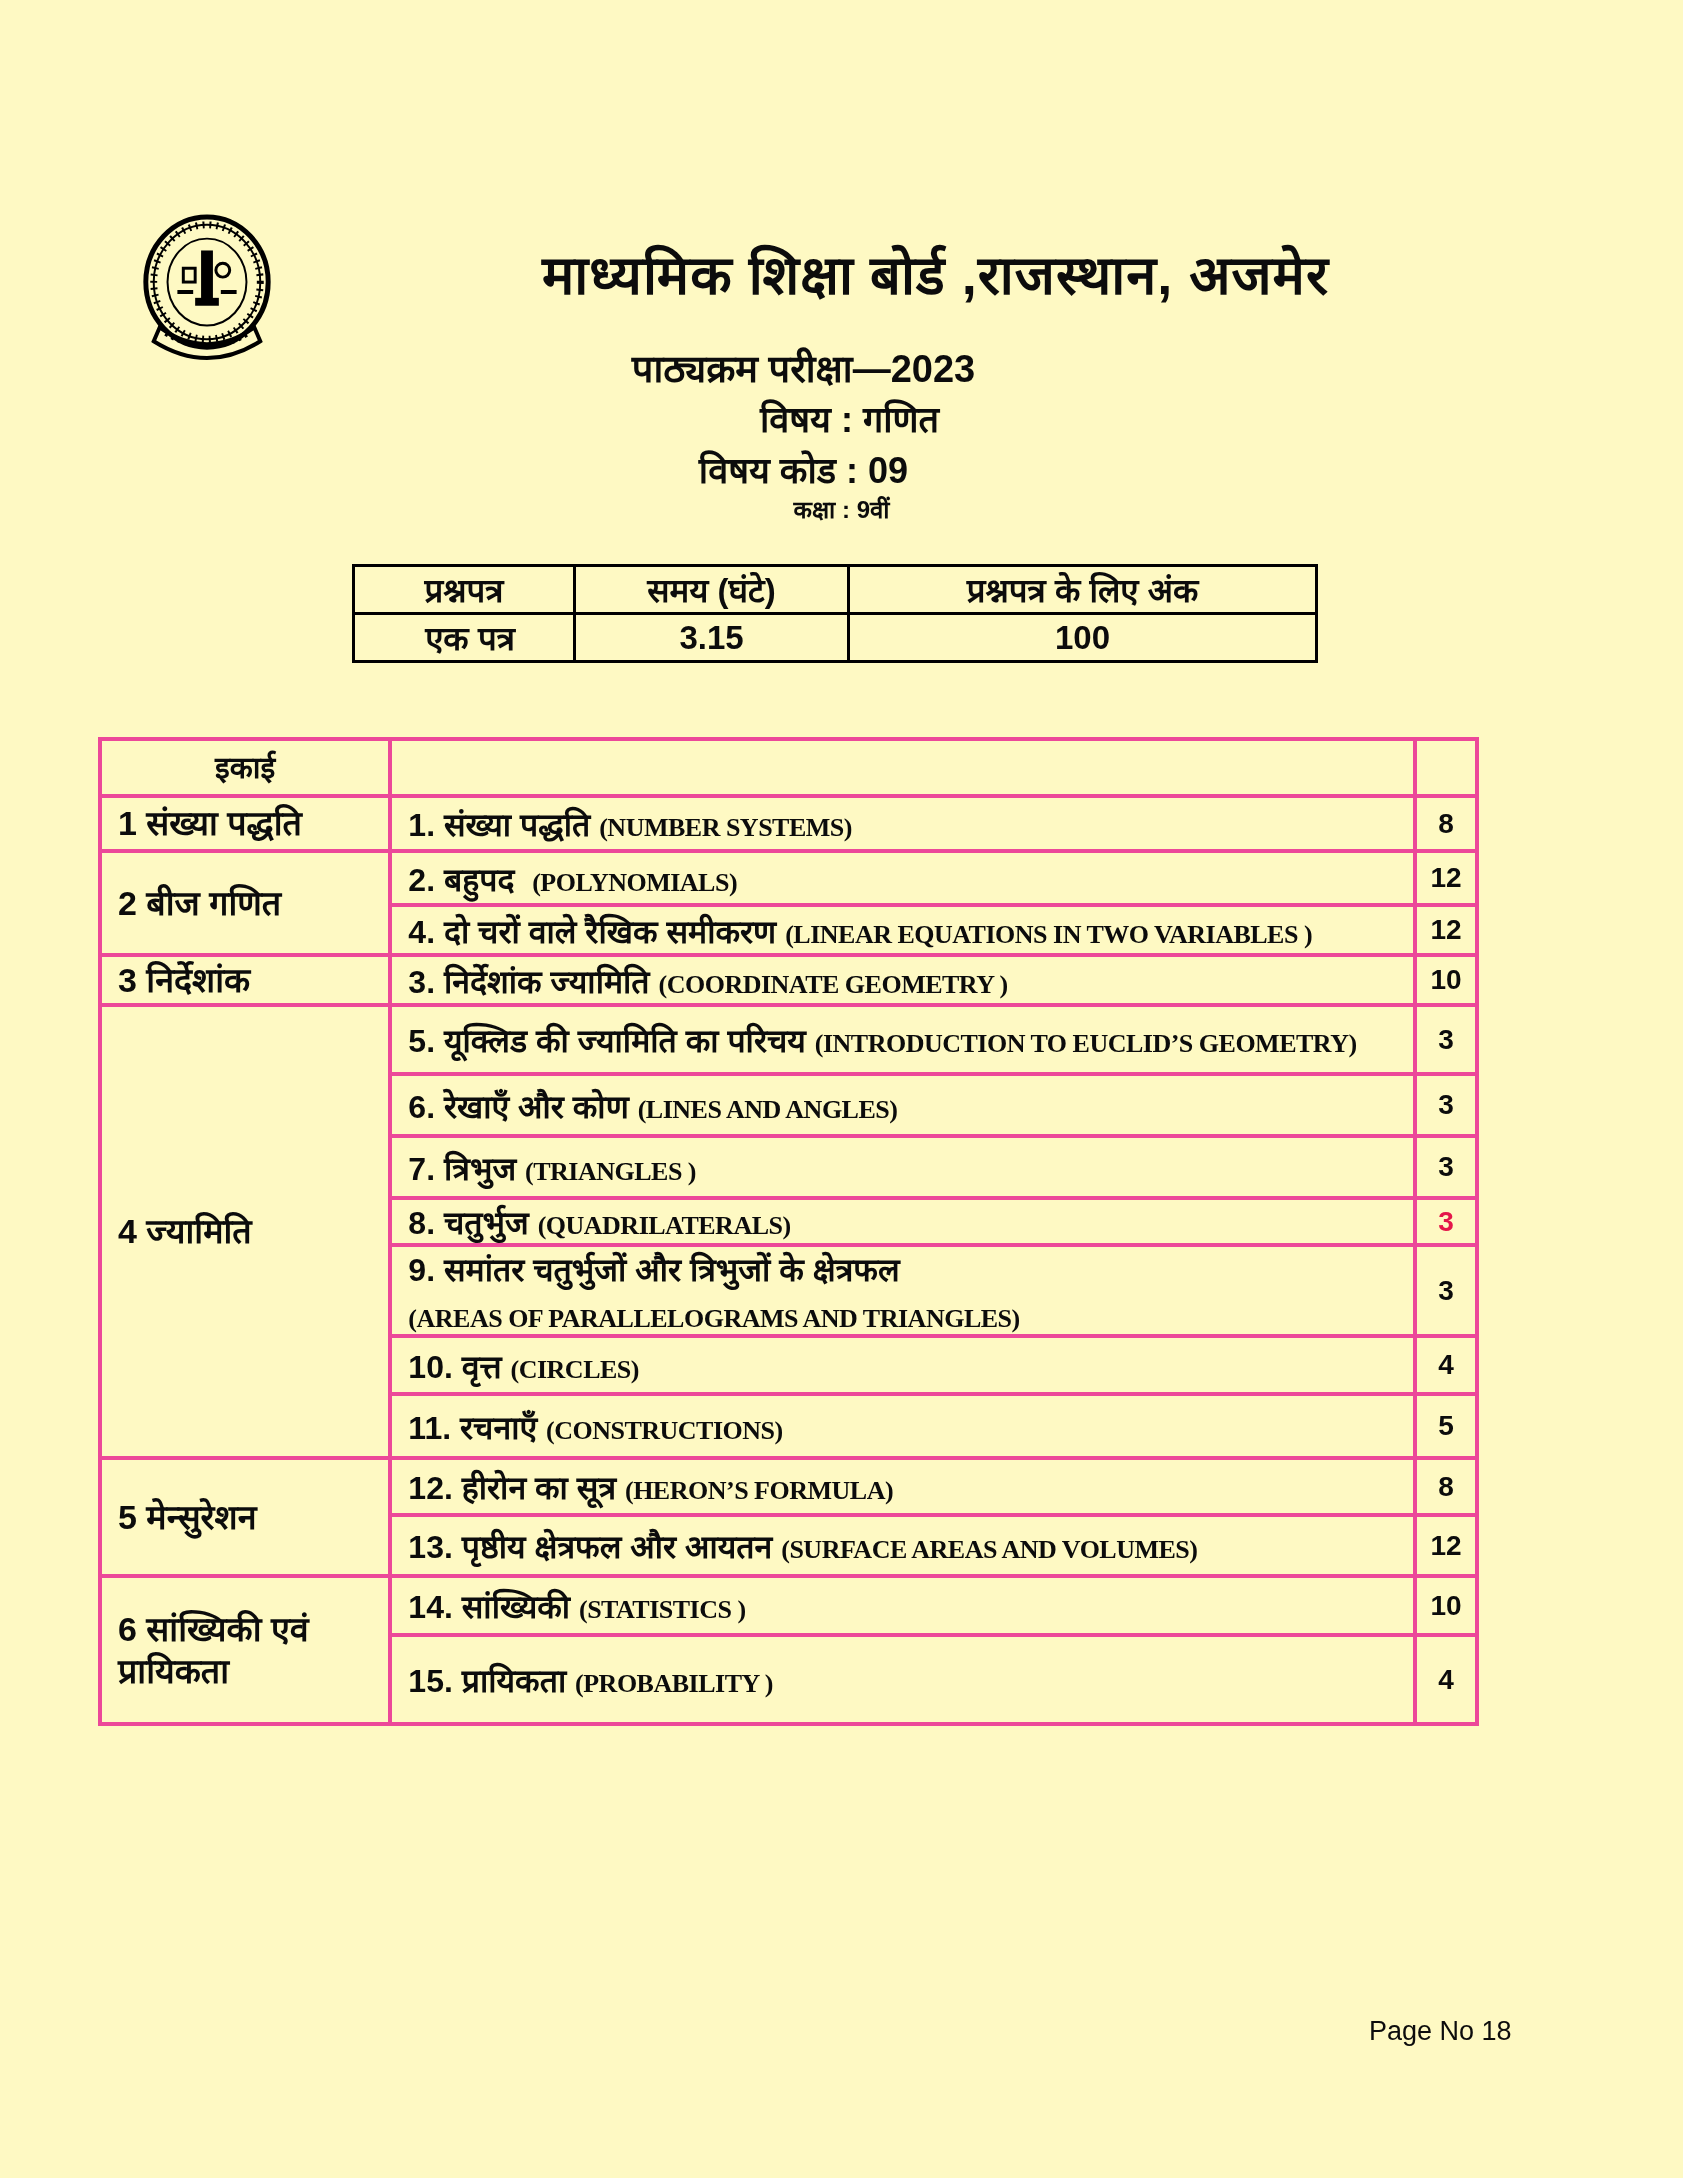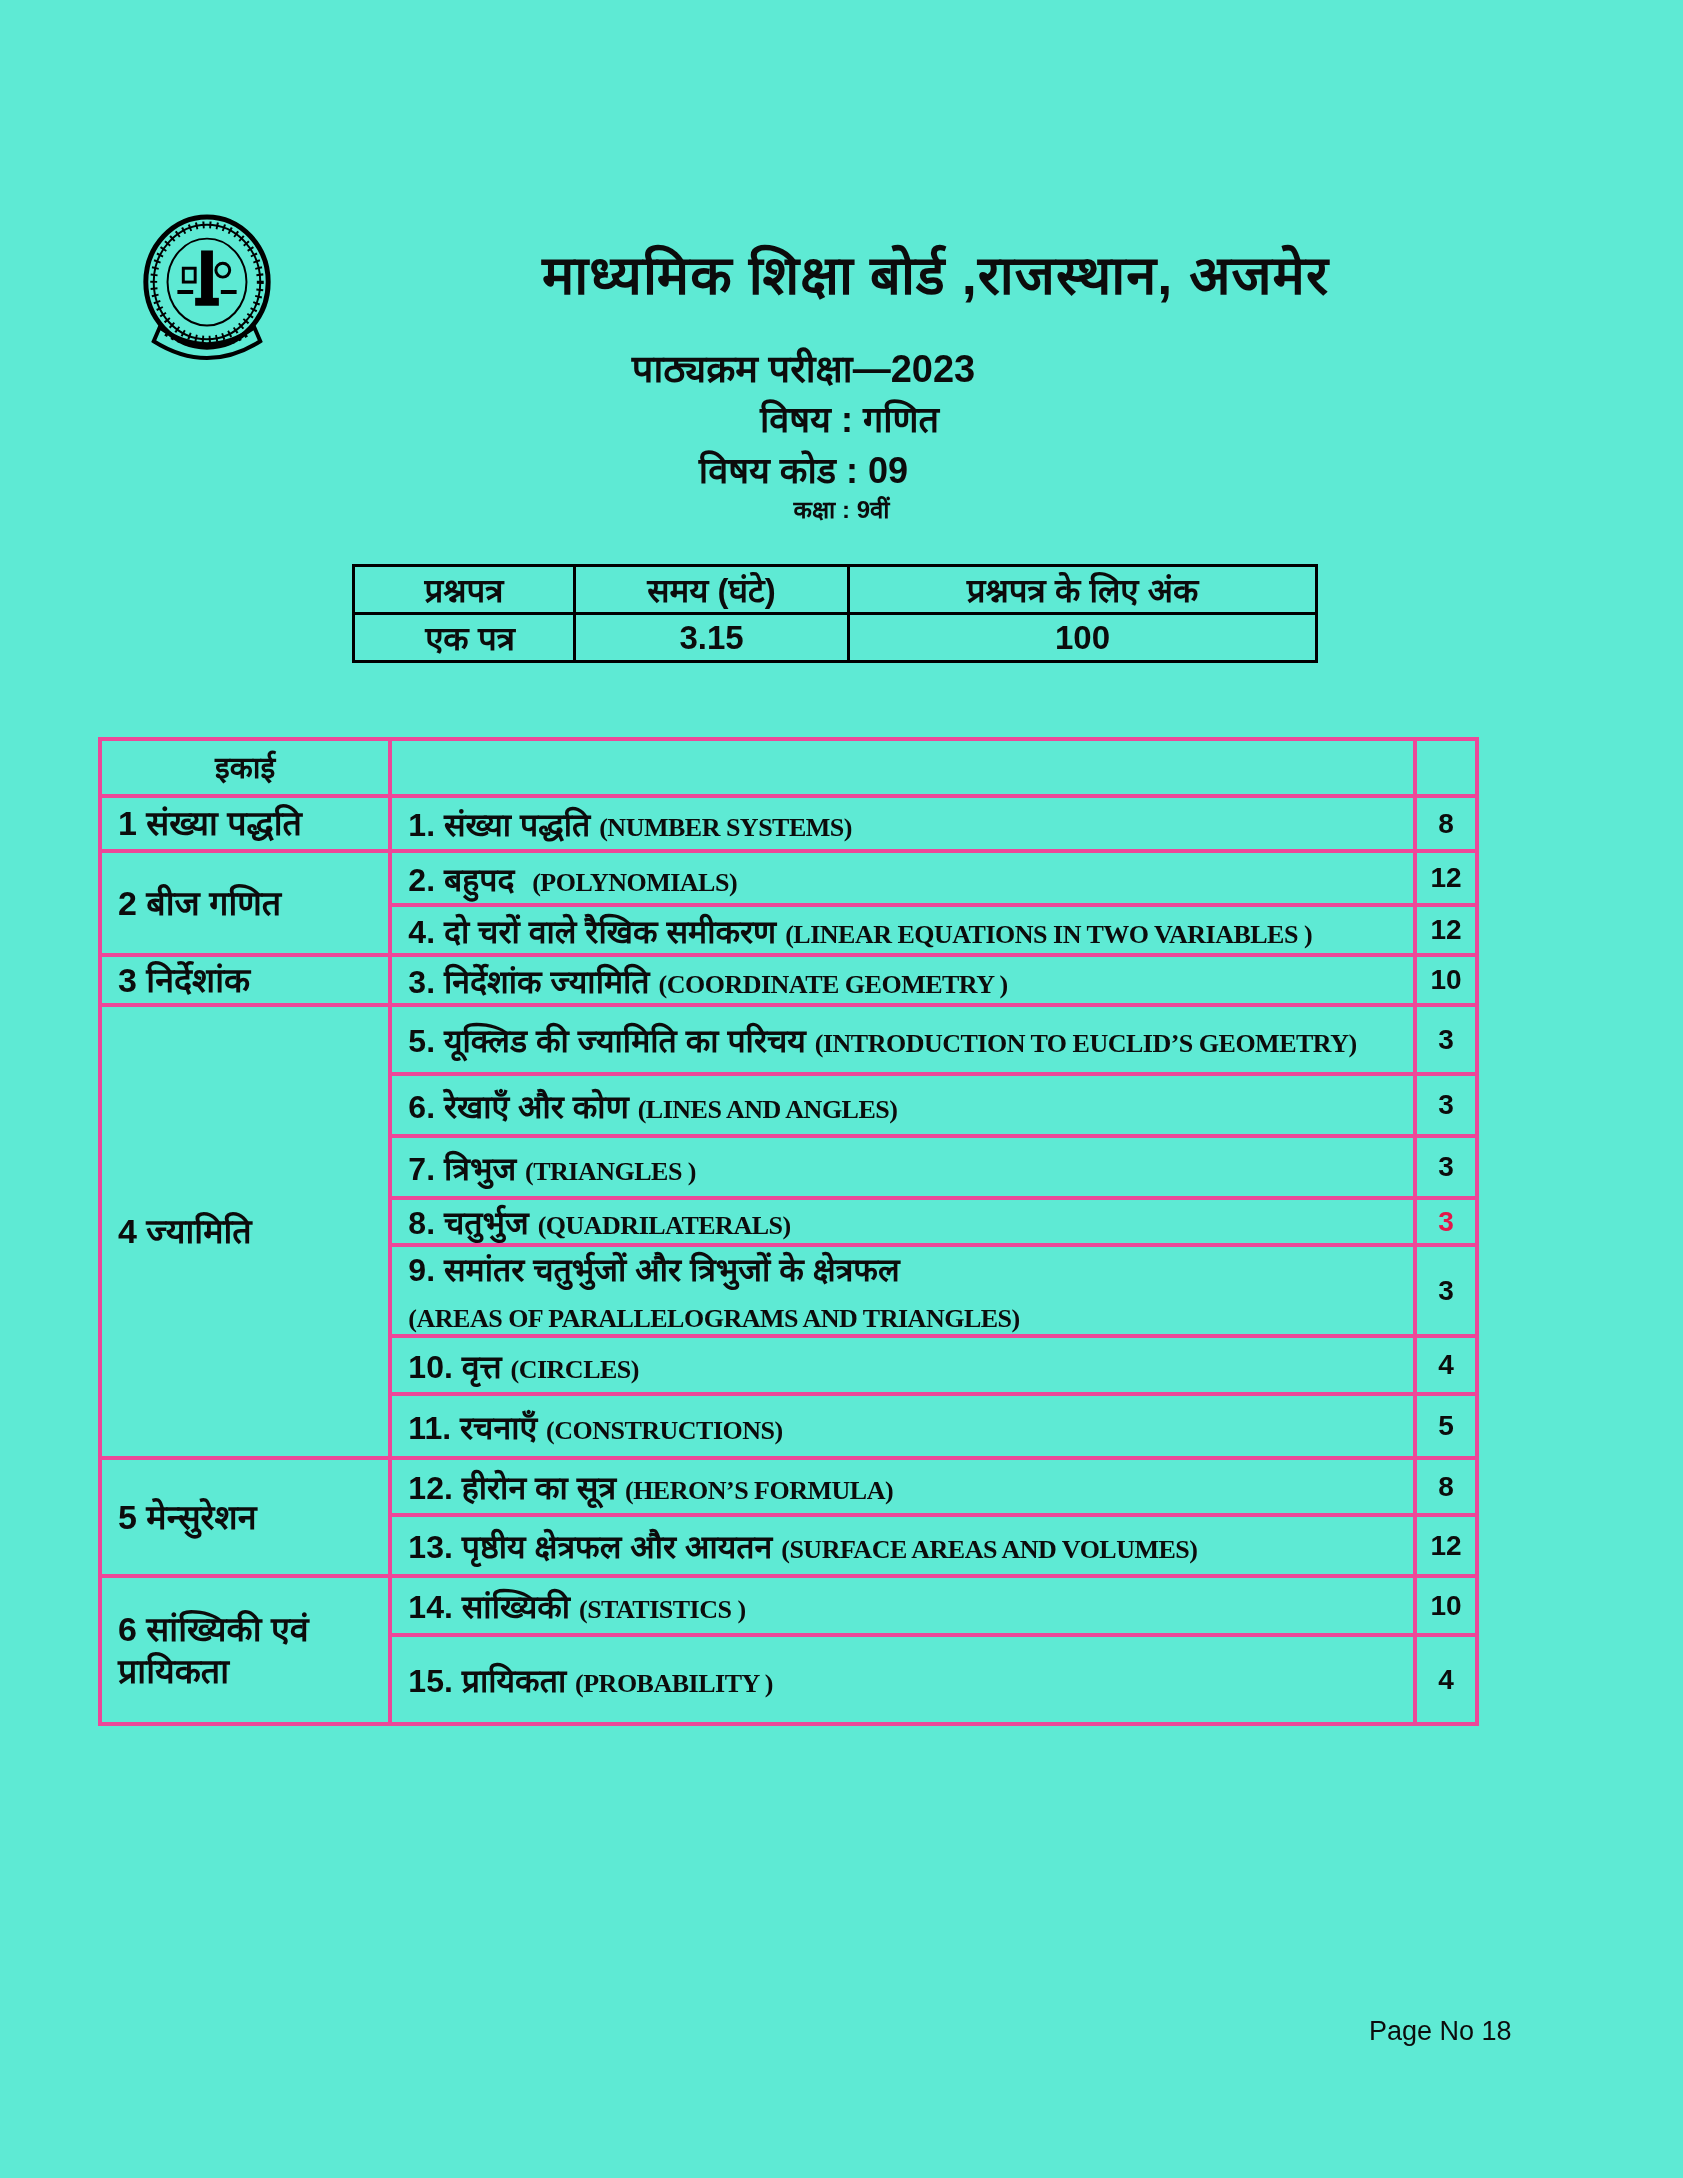--- a/index.html
+++ b/index.html
@@ -1,17 +1,17 @@
 <!DOCTYPE html>
 <html><head>
 <meta charset="utf-8">
 <style>
   html,body{margin:0;padding:0;background:#e8e8e8;}
   .page{
-    position:relative;width:1683px;height:2178px;background:#5eead4;
+    position:relative;width:1683px;height:2178px;background:#fef9c3;
     font-family:"Liberation Sans","DejaVu Sans",sans-serif;color:#0c0c0c;
     overflow:hidden;margin:0 auto;
   }
   .abs{position:absolute;}
   
   .logo{left:132px;top:211px;width:150px;height:150px;}
   .board-name{left:0;top:236px;width:1683px;text-align:center;padding-left:188px;box-sizing:border-box;
     font-size:54px;font-weight:700;letter-spacing:1px;}
   .sub1{left:0;top:341px;width:1607px;text-align:center;font-size:38px;font-weight:700;}
   .sub2{left:8px;top:394px;width:1683px;text-align:center;font-size:36px;font-weight:700;}

